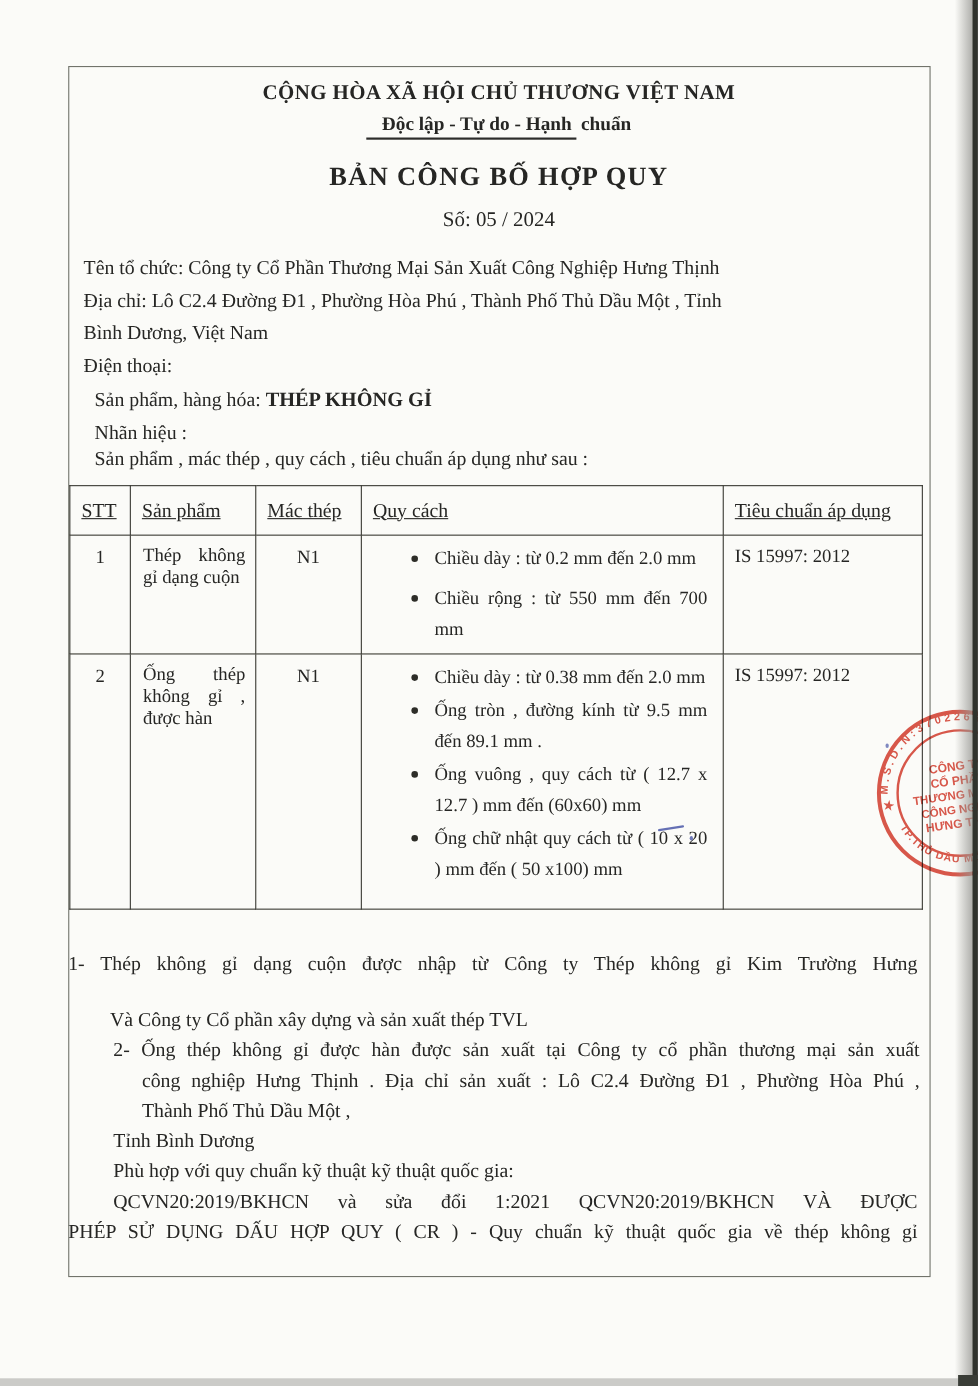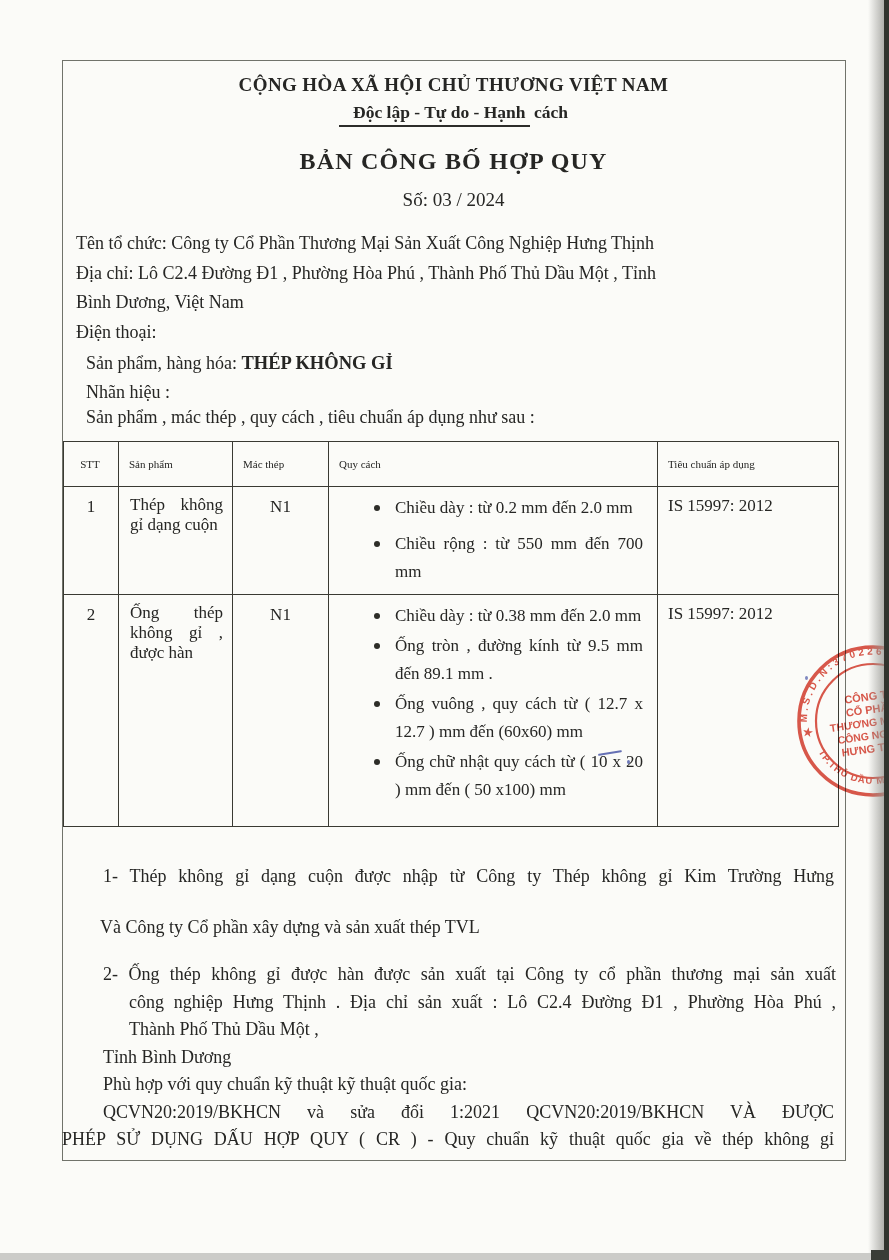--- a/index.html
+++ b/index.html
@@ -23,43 +23,43 @@
   .org-block { position:absolute; left:76px; top:229px; width:762px; font-size:18px; line-height:29.5px; }
   .product-block { position:absolute; left:86px; top:349px; width:750px; font-size:18px; line-height:28.5px; }
   .product-block b { font-size:18.5px; }
   .table-intro { position:absolute; left:86px; top:407px; width:750px; font-size:18px; }
 
   table.spec-table {
     position:absolute; left:63px; top:441px; width:775px;
     border-collapse:collapse; table-layout:fixed; font-size:17px;
   }
   .spec-table td, .spec-table th { border:1.6px solid #3a3a33; }
-  .spec-table th { font-weight:normal; font-size:11px; text-align:left; padding:2px 4px 2px 10px; height:40px; vertical-align:middle; }
+  .spec-table th { font-weight:normal; font-size:18px; text-align:left; padding:2px 4px 2px 10px; height:40px; vertical-align:middle;text-decoration:underline; }
   .spec-table th.c { text-align:center; padding-left:2px; }
   .spec-table td { vertical-align:top; }
   tr.r1 { height:99px; } tr.r2 { height:232px; }
   td.cell-stt { text-align:center; padding-top:10px; }
   td.cell-sp { padding:8px 9px 0 11px; text-align:justify; }
   td.cell-mt { text-align:center; padding-top:10px; }
   td.cell-qc { padding:5px 10px 0 0; }
   td.cell-tc { padding:9px 4px 0 10px; }
   ul.spec { list-style:none; margin:0; padding:2px 4px 0 42px; }
   ul.spec li { position:relative; padding-left:24px; text-align:justify; }
   tr.r1 ul.spec li { line-height:28.5px; margin-bottom:7px; }
   tr.r2 ul.spec li { line-height:27.5px; margin-bottom:3px; }
   ul.spec li::before {
     content:""; position:absolute; left:3px; top:11px;
     width:6px; height:6px; border-radius:50%; background:#2d2d28;
   }
 
   .notes { position:absolute; left:62px; top:863px; width:781px; font-size:18px; line-height:27.5px; }
   .notes .jz { text-align:justify; text-align-last:justify; }
-  .n1a { margin-left:41px; padding-right:9px; }
+  .n1a { padding-right:9px; }
   .n1b { margin-left:38px;margin-top:23px; }
-  .n2a { margin-left:41px; padding-right:7px;margin-top:20px; }
+  .n2a { margin-left:41px; padding-right:7px; }
   .n2b { margin-left:67px; padding-right:7px; }
   .n2c { margin-left:67px; }
   .prov, .intro2 { margin-left:41px; }
   .qcvn1 { margin-left:41px; padding-right:9px; }
   .qcvn2 { margin-left:0; padding-right:9px; }
 
   .stamp { position:absolute; left:793px; top:641px; width:160px; height:160px; z-index:5;
            opacity:.92; mix-blend-mode:multiply; }
   .stamp text { font-family:"Liberation Sans", sans-serif; font-weight:bold; }
 
@@ -75,24 +75,24 @@
   .ink-dot-b { position:absolute; left:805px; top:676px; width:3px; height:4px; border-radius:50%; opacity:.7; z-index:4; }
 </style>
 </head>
 <body>
 
 <div class="frame"></div>
 
 <div class="centered motto1">CỘNG HÒA XÃ HỘI CHỦ THƯƠNG VIỆT NAM</div>
 <div class="centered motto2">
   <span class="ul">Độc lập - Tự do - Hạnh</span>
-  <span>cách</span>
+  <span>chuẩn</span>
 </div>
 <div class="centered doc-title">BẢN CÔNG BỐ HỢP QUY</div>
-<div class="centered doc-num">Số: 03 / 2024</div>
+<div class="centered doc-num">Số: 05 / 2024</div>
 
 <div class="org-block">
   <div>Tên tổ chức: Công ty Cổ Phần Thương Mại Sản Xuất Công Nghiệp Hưng Thịnh</div>
   <div>Địa chỉ: Lô C2.4 Đường Đ1 , Phường Hòa Phú , Thành Phố Thủ Dầu Một , Tỉnh</div>
   <div>Bình Dương, Việt Nam</div>
   <div>Điện thoại:</div>
 </div>
 
 <div class="product-block">
   <div><span>Sản phẩm, hàng hóa: </span><b>THÉP KHÔNG GỈ</b></div>

